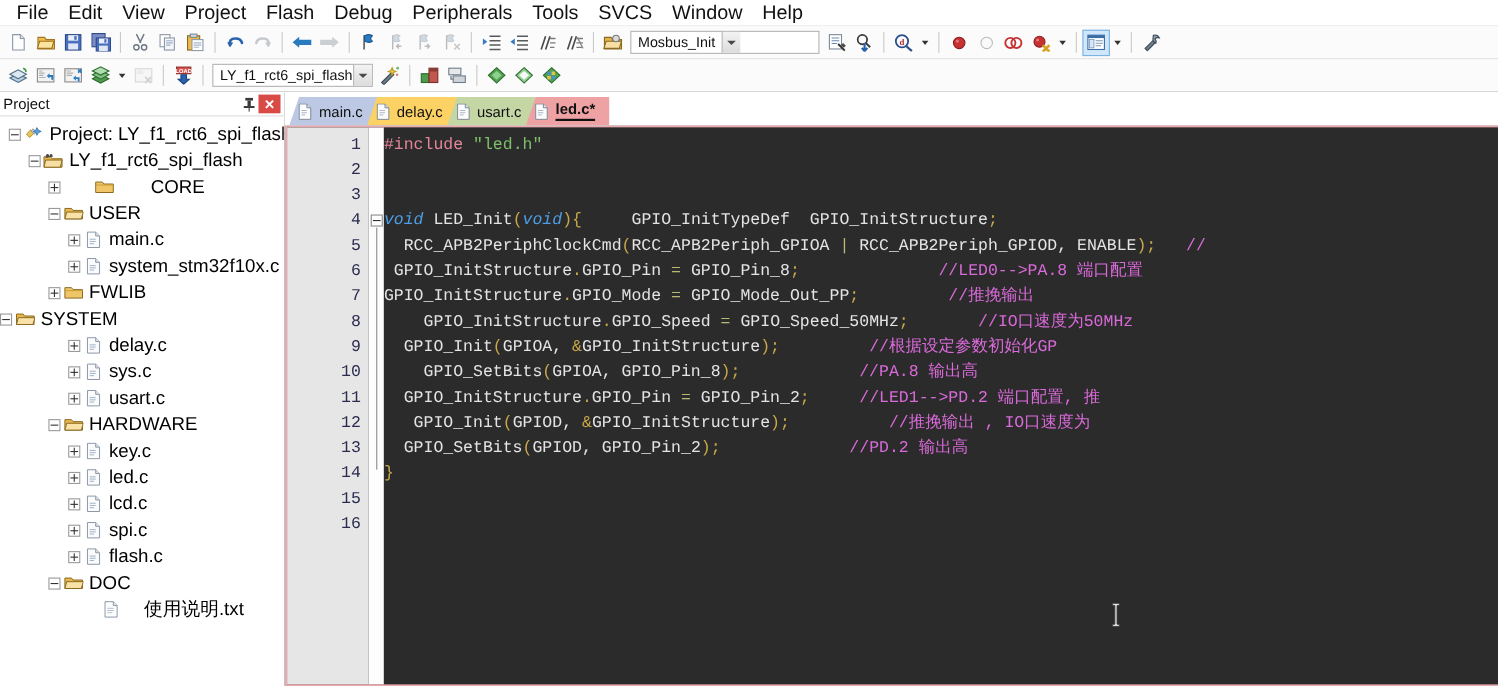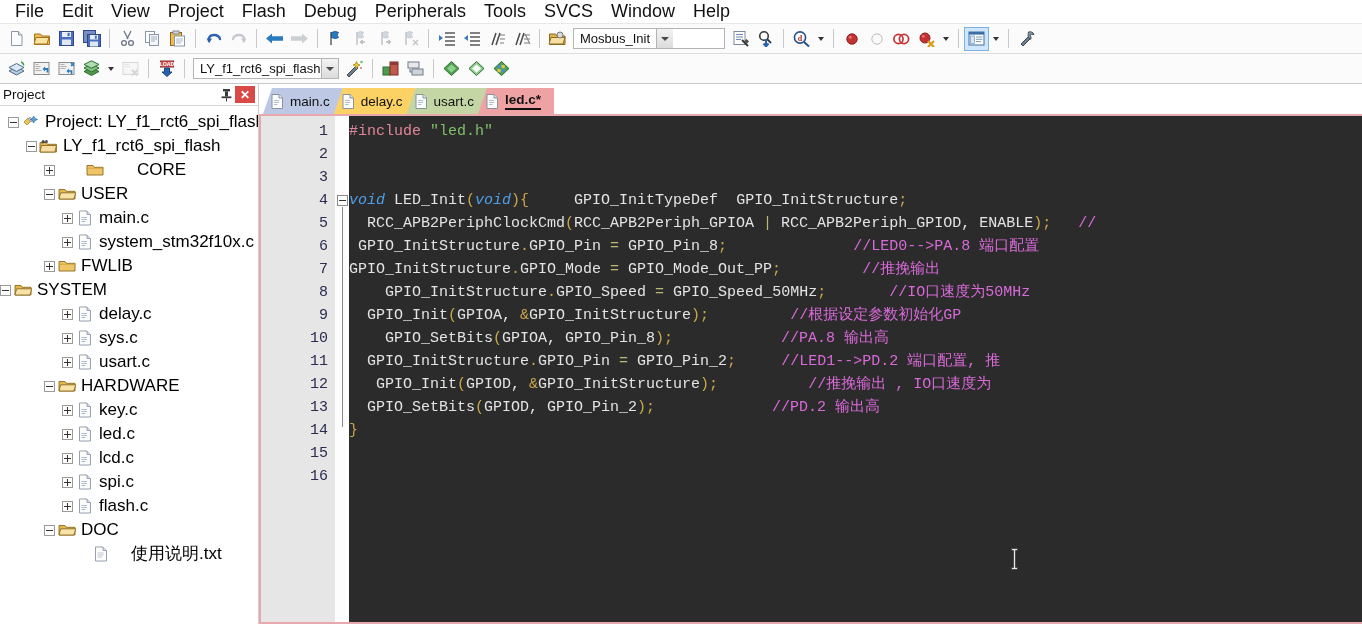--- a/index.html
+++ b/index.html
@@ -347,21 +347,21 @@
     </div>
     <div class="sep"></div>
     <div class="tb">
       <svg width="19" height="17" viewBox="0 0 19 17">
           <path d="M1.5 4h6l1.5 2h8v8.5h-15.5z" fill="#e0b34d" stroke="#8a6a20"></path>
           <path d="M3 7.5h14l-2 6.5h-14z" fill="#f7dfa4" stroke="#8a6a20"></path>
           <circle cx="12" cy="5" r="3" fill="#d9d9d9" stroke="#777"></circle>
         </svg>
     </div>
 
-    <div class="combo" style="width:152px;">
+    <div class="combo" style="width:172px;">
       <div class="cval">Mosbus_Init</div>
       <div class="cbtn">
           <span class="caret"></span>
         </div>
     </div>
     <div class="tb">
       <svg width="18" height="17" viewBox="0 0 18 17">
           <rect x="2" y="1.5" width="11" height="13" fill="#fff" stroke="#7d8a99"></rect>
           <path d="M4 4.5h7M4 7h7M4 9.5h5" stroke="#6b8cb5" stroke-width="1"></path>
           <path d="M10 10 L16 16" stroke="#333" stroke-width="1.8"></path>

